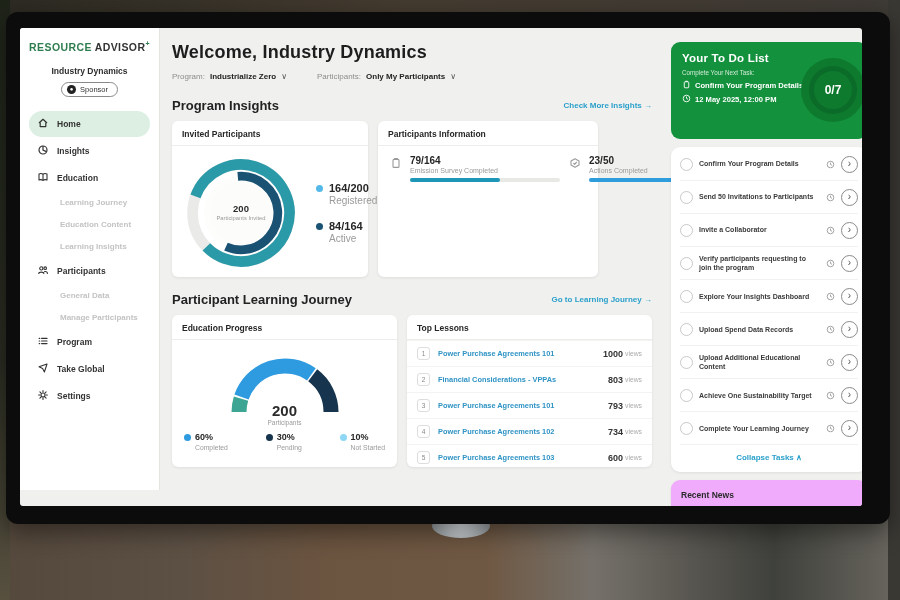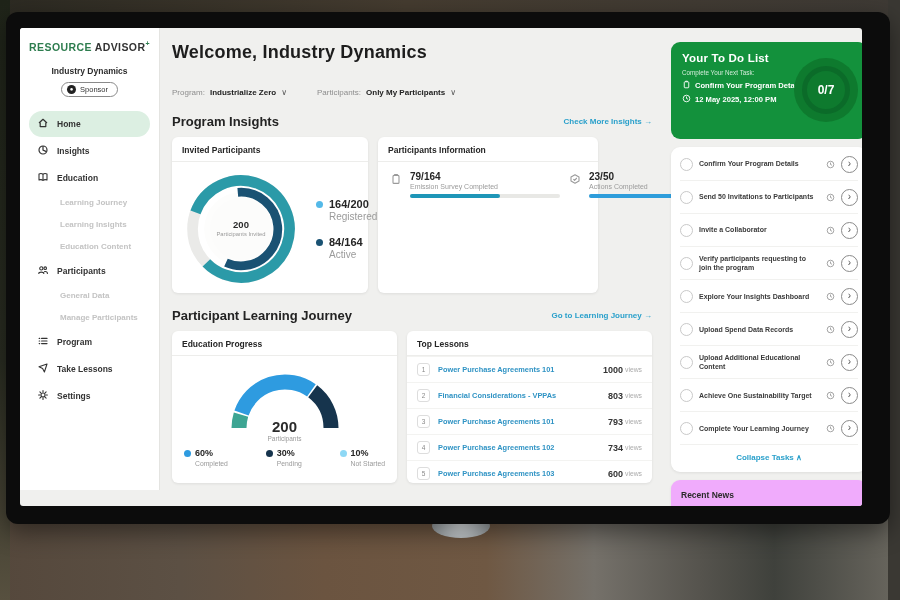--- a/index.html
+++ b/index.html
@@ -38,21 +38,21 @@
   .menu { margin-top:14px; }
   .mi { display:flex; align-items:center; gap:8px; padding:6px 8px; font-size:8.5px; font-weight:bold;
     color:#333; border-radius:14px; margin-bottom:1px; cursor:default; }
   .mi.active { background:#dcefe2; }
   .mi.sub { color:#c3c3c3; padding-left:31px; font-size:8px; }
   .mi svg { flex:0 0 auto; }
 
   
   .main { flex:1; padding:14px 12px 0 12px; }
   h1.welcome { font-size:18px; font-weight:bold; color:#1d1d1d; letter-spacing:.2px; }
-  .filters { display:flex; gap:30px; margin-top:25px; align-items:flex-start; }
+  .filters { display:flex; gap:30px; margin-top:9px; align-items:flex-start; }
   .filter { display:flex; align-items:center; gap:5px; font-size:8px; }
   .flabel { color:#8d8d8d; }
   .fvalue { font-weight:bold; color:#222; }
   .chev { color:#555; font-size:8px; }
   .sec-row { display:flex; justify-content:space-between; align-items:center; margin-top:17px; }
   .sec-row.second { margin-top:15px; }
   .sec-title { font-size:13px; font-weight:bold; color:#232323; }
   .sec-link { font-size:8px; font-weight:bold; color:#2aa0cb; cursor:pointer; }
   .cards { display:flex; gap:10px; margin-top:8px; }
   .card { background:#fff; border-radius:6px; box-shadow:0 1px 3px rgba(0,0,0,.08); }
@@ -105,21 +105,21 @@
   .ltitle { font-size:7.4px; font-weight:bold; color:#2f93c4; margin-left:8px; flex:1; cursor:pointer; }
   .views { font-size:9px; font-weight:bold; color:#333; }
   .vunit { font-size:6.8px; color:#ababab; font-weight:normal; margin-left:2px; }
 
   
   .rpanel { width:212px; min-width:212px; padding:14px 9px 0 7px; }
   .todo-card { position:relative; background:#13913c; border-radius:9px; color:#fff; padding:10px 11px; height:97px; }
   .todo-title { font-size:11.5px; font-weight:bold; letter-spacing:.2px; }
   .todo-sub { font-size:6.3px; color:#d2ecd9; margin:5px 0 4px; }
   .todo-row { display:flex; align-items:center; gap:4px; font-size:7.6px; font-weight:bold; margin-top:3px; }
-  .ring { position:absolute; right:9px; top:16px; width:64px; height:64px; border-radius:50%;
+  .ring { position:absolute; right:2px; top:16px; width:64px; height:64px; border-radius:50%;
     background:#0e7a2e; display:flex; align-items:center; justify-content:center; }
   .ring-inner { width:48px; height:48px; border-radius:50%; border:5px solid #0b6b29; background:#0e7a2e;
     display:flex; align-items:center; justify-content:center; font-size:12px; font-weight:bold; color:#fff; }
 
   .tasks-card { margin-top:8px; background:#fff; border-radius:9px; padding:1px 9px; box-shadow:0 1px 3px rgba(0,0,0,.08); }
   .task { display:flex; align-items:center; gap:6px; padding:7px 0; border-bottom:1px solid #f1f1ef; }
   .task:last-of-type { border-bottom:none; }
   .chk { width:13px; height:13px; min-width:13px; border:1.5px solid #c9c9c9; border-radius:50%; cursor:pointer; }
   .tlabel { flex:1; font-size:7px; font-weight:bold; color:#3a3a3a; line-height:1.3; cursor:pointer; }
   .tclock { min-width:9px; }
@@ -172,24 +172,24 @@
         <span><svg width="12" height="12" viewBox="0 0 12 12" fill="none" stroke="#333" stroke-width="1.1" stroke-linejoin="round">
                 <path d="M2 3 C3.6 2.3 5 2.5 6 3.3 C7 2.5 8.4 2.3 10 3 V9 C8.4 8.4 7 8.6 6 9.4 C5 8.6 3.6 8.4 2 9 Z"></path>
                 <path d="M6 3.3 V9.4"></path>
               </svg></span>
         <span>Education</span>
       </div>
       <div class="mi sub">
         <span>Learning Journey</span>
       </div>
       <div class="mi sub">
+        <span>Education Content</span>
+      </div>
+      <div class="mi sub">
         <span>Learning Insights</span>
-      </div>
-      <div class="mi sub">
-        <span>Education Content</span>
       </div>
       <div class="mi">
         <span><svg width="12" height="12" viewBox="0 0 12 12" fill="none" stroke="#333" stroke-width="1.1" stroke-linecap="round">
                 <circle cx="4.3" cy="4.4" r="1.6"></circle>
                 <path d="M1.8 9.5 C1.8 7.6 6.8 7.6 6.8 9.5"></path>
                 <circle cx="8.2" cy="4.2" r="1.3"></circle>
                 <path d="M7.6 7.6 C9.3 7.2 10.4 8.2 10.4 9.5"></path>
               </svg></span>
         <span>Participants</span>
       </div>
@@ -203,21 +203,21 @@
         <span><svg width="12" height="12" viewBox="0 0 12 12" fill="none" stroke="#333" stroke-width="1.2" stroke-linecap="round">
                 <path d="M4.6 3.4 H10 M4.6 6 H10 M4.6 8.6 H10"></path>
                 <path d="M2.2 3.4 H2.7 M2.2 6 H2.7 M2.2 8.6 H2.7"></path>
               </svg></span>
         <span>Program</span>
       </div>
       <div class="mi">
         <span><svg width="12" height="12" viewBox="0 0 12 12" fill="none" stroke="#333" stroke-width="1.1" stroke-linejoin="round">
                 <path d="M2 4.8 L10 2 L7.4 10 L5.6 6.6 Z"></path>
               </svg></span>
-        <span>Take Lessons</span>
+        <span>Take Global</span>
       </div>
       <div class="mi">
         <span><svg width="12" height="12" viewBox="0 0 12 12" fill="none" stroke="#333" stroke-width="1.1" stroke-linecap="round">
                 <circle cx="6" cy="6" r="2"></circle>
                 <path d="M6 1.6 V2.9 M6 9.1 V10.4 M1.6 6 H2.9 M9.1 6 H10.4 M2.9 2.9 L3.8 3.8 M8.2 8.2 L9.1 9.1 M9.1 2.9 L8.2 3.8 M3.8 8.2 L2.9 9.1"></path>
               </svg></span>
         <span>Settings</span>
       </div>
     </nav>
   </aside>

